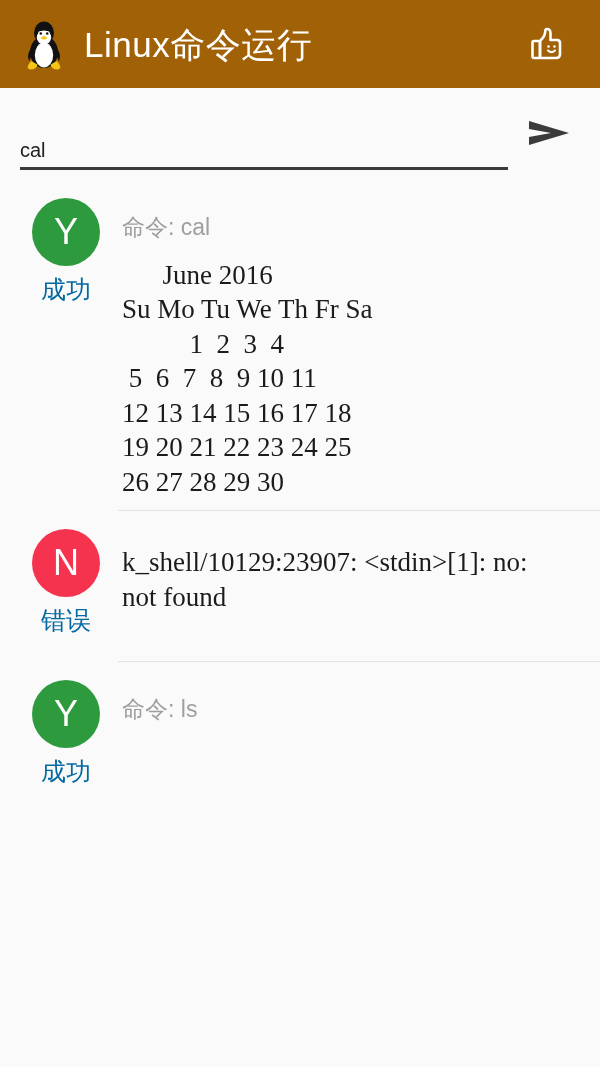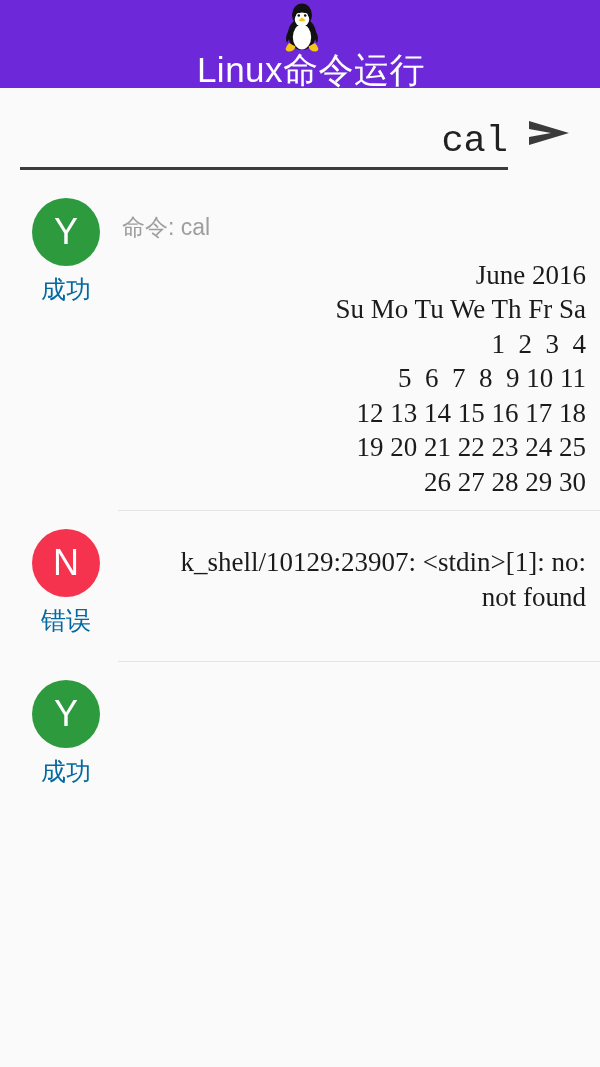--- a/index.html
+++ b/index.html
@@ -57,27 +57,26 @@
   }
   .input-wrap {
     flex: 1 1 auto;
     position: relative;
     padding-bottom: 14px;
   }
   .cmd-input {
     border: none;
     outline: none;
     background: transparent;
-    font-family: Liberation Mono, monospace;
-    font-size: 37px;
+    font-family: Liberation Sans, sans-serif;
+    font-size: 20px;
     color: #212121;
     width: 100%;
     padding: 0 0 4px 0;
     caret-color: #212121;
-    text-align: right;
   }
   .cmd-input::placeholder { color: #9e9e9e; }
   .input-underline {
     position: absolute;
     left: 0;
     right: 0;
     bottom: 10px;
     height: 3px;
     background: #3b3b3b;
   }
@@ -139,34 +138,33 @@
     line-height: 1.2;
     margin-bottom: 16px;
     white-space: pre;
   }
   .output {
     font-family: "Liberation Serif", serif;
     font-size: 27px;
     line-height: 1.28;
     color: #1b1b1b;
     white-space: pre;
-    text-align: right;
   }
   .divider {
     height: 1px;
     background: #e4e4e4;
     margin: 0 0 0 118px;
   }
   .row-cal { min-height: 330px; }
   .row-err { min-height: 150px; }
 </style>
 </head>
 <body style="background: rgb(250, 250, 250);">
 
-<div class="appbar" style="background: #6d28d9; flex-direction: column;">
+<div class="appbar" style="background: #a16207;">
 
   <span class="tux">
     <svg viewBox="0 0 44 52" width="44" height="52" aria-hidden="true">
       <ellipse cx="22" cy="33" rx="14" ry="16" fill="#111111"></ellipse>
       <ellipse cx="22" cy="14" rx="10" ry="11.5" fill="#111111"></ellipse>
       <ellipse cx="22" cy="36" rx="9.2" ry="12.5" fill="#ffffff"></ellipse>
       <ellipse cx="22" cy="18.5" rx="7.2" ry="7" fill="#ffffff"></ellipse>
       <circle cx="18.6" cy="14.4" r="2.4" fill="#ffffff"></circle>
       <circle cx="25.4" cy="14.4" r="2.4" fill="#ffffff"></circle>
       <circle cx="18.8" cy="14.6" r="1.25" fill="#111111"></circle>
@@ -243,16 +241,17 @@
   <div class="divider" style="background: rgb(228, 228, 228);"></div>
 
   <div class="result-row">
     <div class="status-col">
       <div class="badge" style="background: rgb(46, 154, 62);">
         <span>Y</span>
       </div>
       <div class="status-label">成功</div>
     </div>
     <div class="content-col">
+      <div class="cmd-line">命令: ls</div>
     </div>
   </div>
 
 </div>
 
 </body></html>

